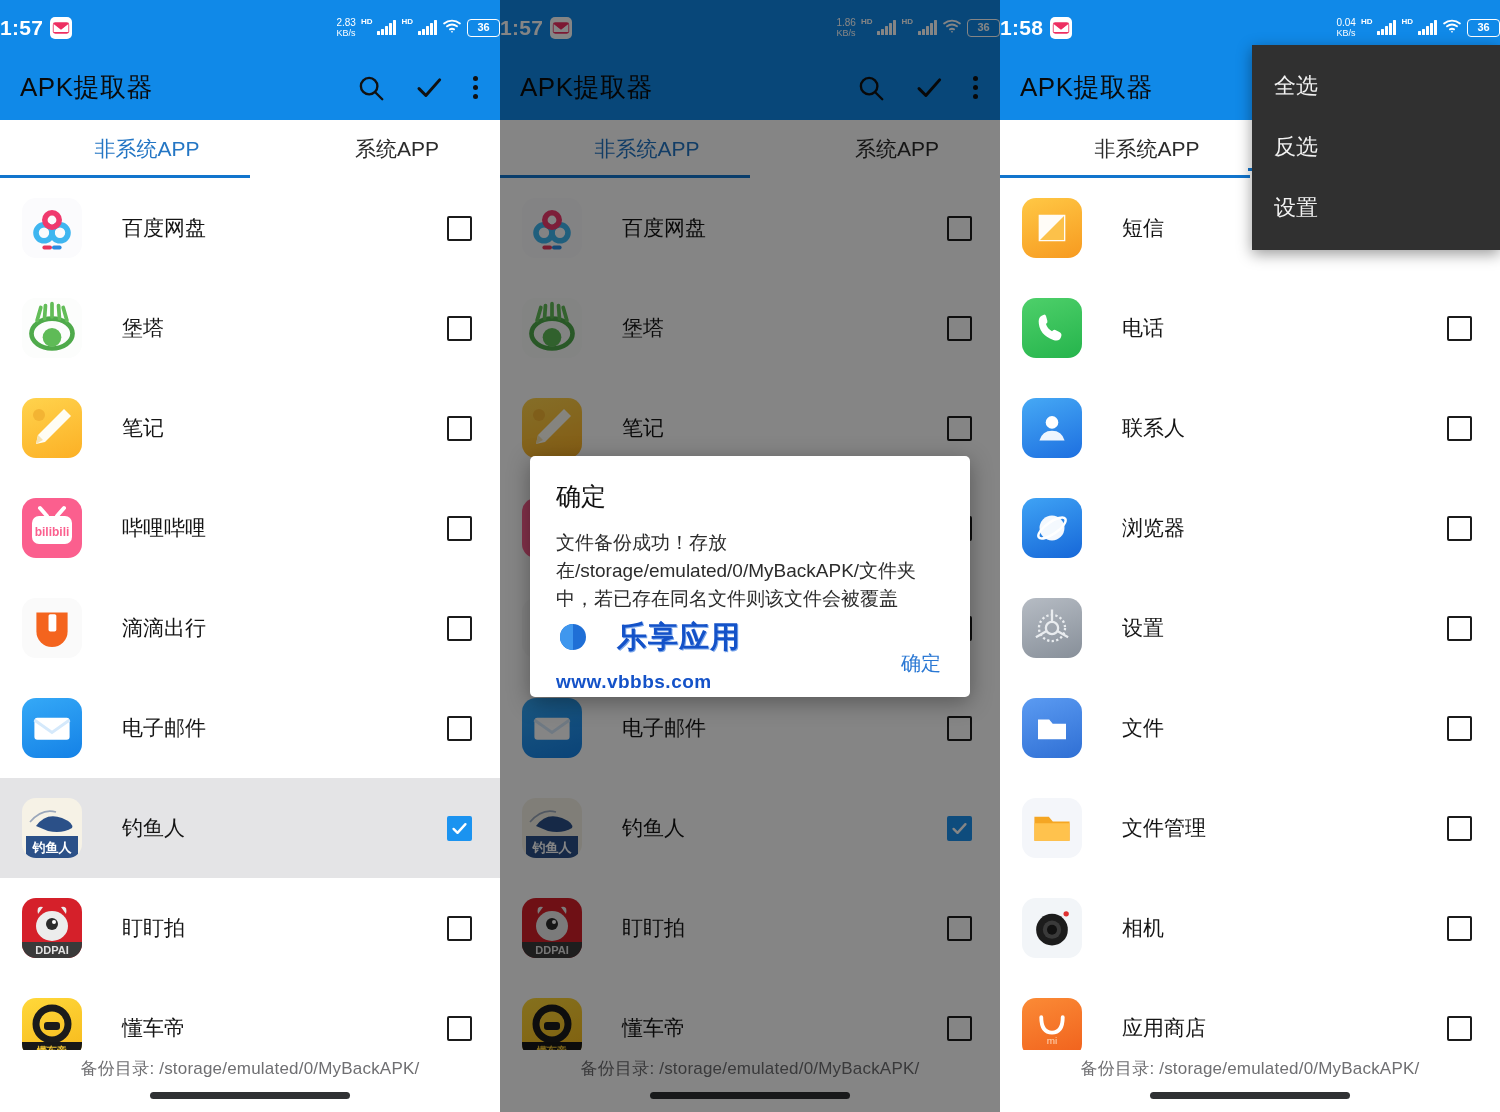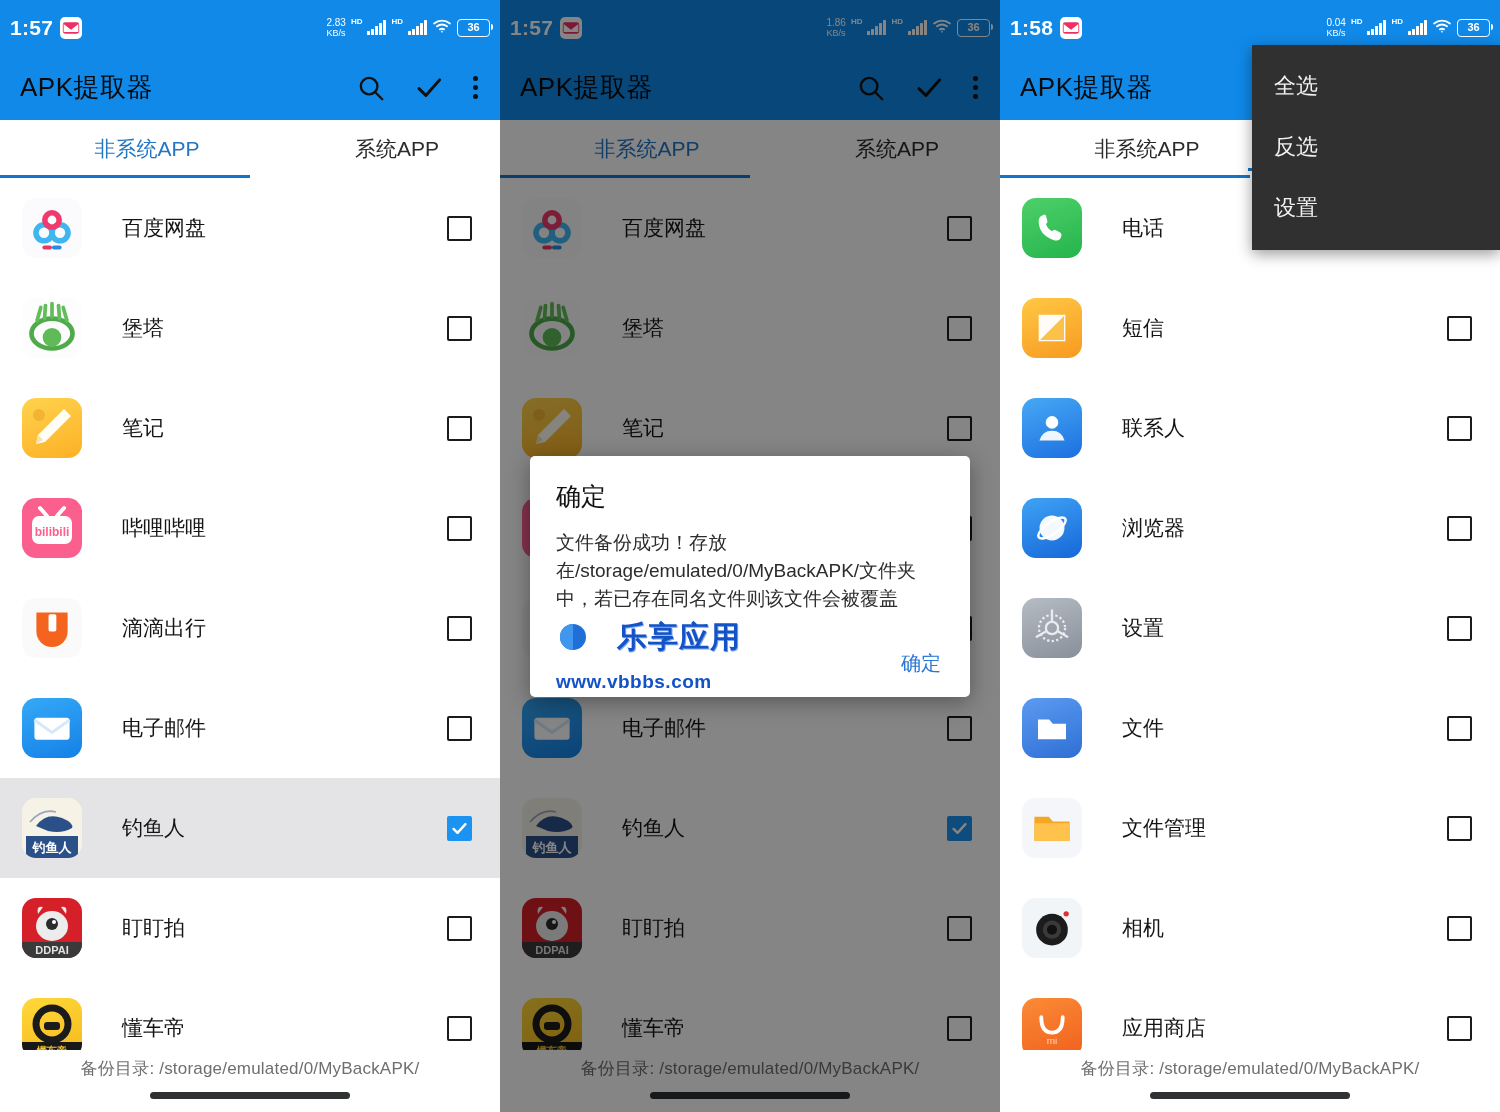--- a/index.html
+++ b/index.html
@@ -8,21 +8,21 @@
     font-family:"Liberation Sans","DejaVu Sans",sans-serif;
     -webkit-font-smoothing:antialiased;
   }
   .screens{display:flex;width:1500px;height:1112px;}
   .phone{position:relative;width:500px;height:1112px;overflow:hidden;background:#fff;flex:0 0 500px;}
 
   
   .statusbar{
     position:relative;height:55px;background:#1089e8;
     display:flex;align-items:center;justify-content:space-between;
-    padding:0 10px;box-sizing:border-box;color:#fff;
+    padding:0 0;box-sizing:border-box;color:#fff;
   }
   .sb-left{display:flex;align-items:center;gap:7px;}
   .sb-time{font-size:21px;font-weight:600;letter-spacing:.3px;}
   .sb-appicon{
     width:22px;height:22px;border-radius:5px;background:#fff;
     display:flex;align-items:center;justify-content:center;
   }
   .sb-appicon svg{display:block;}
   .sb-right{display:flex;align-items:center;gap:5px;}
   .sb-kb{font-size:10px;line-height:10px;font-weight:normal;text-align:left;}
@@ -642,39 +642,39 @@
           <span class="underline"></span>
         </div>
         <div class="tab">
       <span>系统APP</span>
         </div>
   </div>
     <div class="blue-underline-right"></div>
     <div class="list">
     <div class="row">
       <div class="icon">
-            <div style="width:100%;height:100%;background:linear-gradient(160deg,#4ed06a,#25b44c);display:flex;align-items:center;justify-content:center">
-      <svg viewBox="0 0 60 60" width="40" height="40">
-                <path d="M18 10 q-8 2 -8 10 0 20 22 28 10 3 12 -6 1 -4 -3 -6 l-6 -3 q-3 -1 -5 2 -7 -4 -9 -11 3 -2 2 -5 l-2 -7 q-1 -3 -3 -2 Z" fill="#fff"></path>
-              </svg>
-            </div>
-          </div>
-      <div class="name">电话</div>
-      <div class="cbox"></div>
-    </div>
-        <div class="row">
-      <div class="icon">
             <div style="width:100%;height:100%;background:linear-gradient(160deg,#ffc845,#f79a20);display:flex;align-items:center;justify-content:center">
       <svg viewBox="0 0 60 60" width="40" height="40">
                 <path d="M10 10 h40 v40 h-40 Z" fill="#fff" opacity="0.96"></path>
                 <path d="M12 48 L48 12 L48 48 Z" fill="#fcc14a"></path>
               </svg>
             </div>
           </div>
       <div class="name">短信</div>
+      <div class="cbox"></div>
+    </div>
+        <div class="row">
+      <div class="icon">
+            <div style="width:100%;height:100%;background:linear-gradient(160deg,#4ed06a,#25b44c);display:flex;align-items:center;justify-content:center">
+      <svg viewBox="0 0 60 60" width="40" height="40">
+                <path d="M18 10 q-8 2 -8 10 0 20 22 28 10 3 12 -6 1 -4 -3 -6 l-6 -3 q-3 -1 -5 2 -7 -4 -9 -11 3 -2 2 -5 l-2 -7 q-1 -3 -3 -2 Z" fill="#fff"></path>
+              </svg>
+            </div>
+          </div>
+      <div class="name">电话</div>
       <div class="cbox"></div>
     </div>
         <div class="row">
       <div class="icon">
             <div style="width:100%;height:100%;background:linear-gradient(160deg,#46a9f5,#1d6fe0);display:flex;align-items:center;justify-content:center">
       <svg viewBox="0 0 60 60" width="42" height="42">
                 <circle cx="30" cy="22" r="9" fill="#fff"></circle>
                 <path d="M12 48 q4 -14 18 -14 14 0 18 14 Z" fill="#fff" opacity=".92"></path>
               </svg>
             </div>

